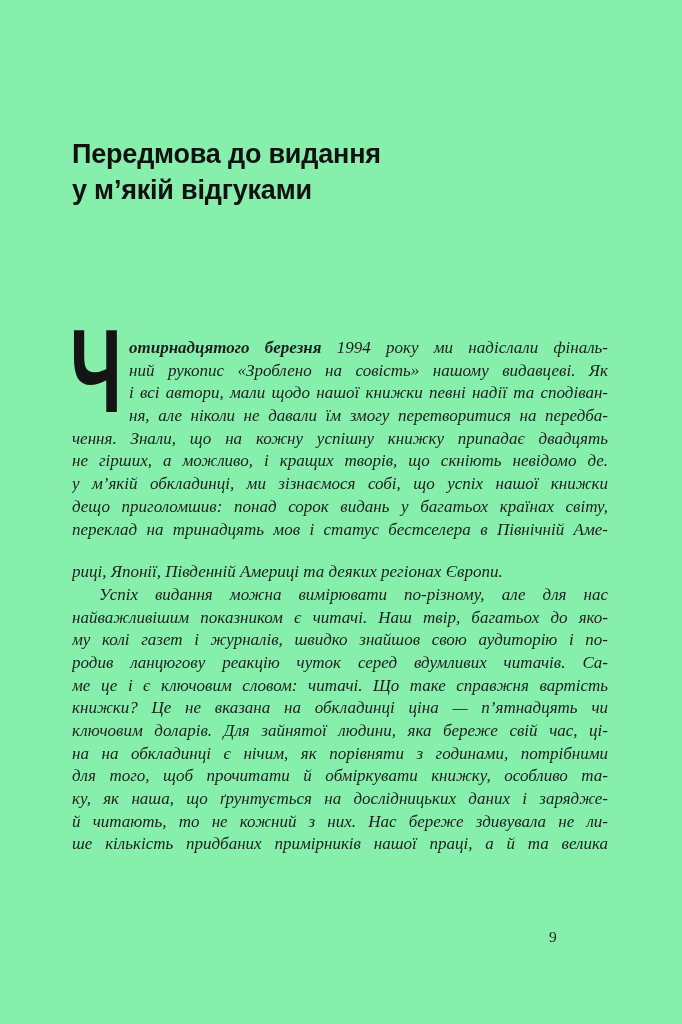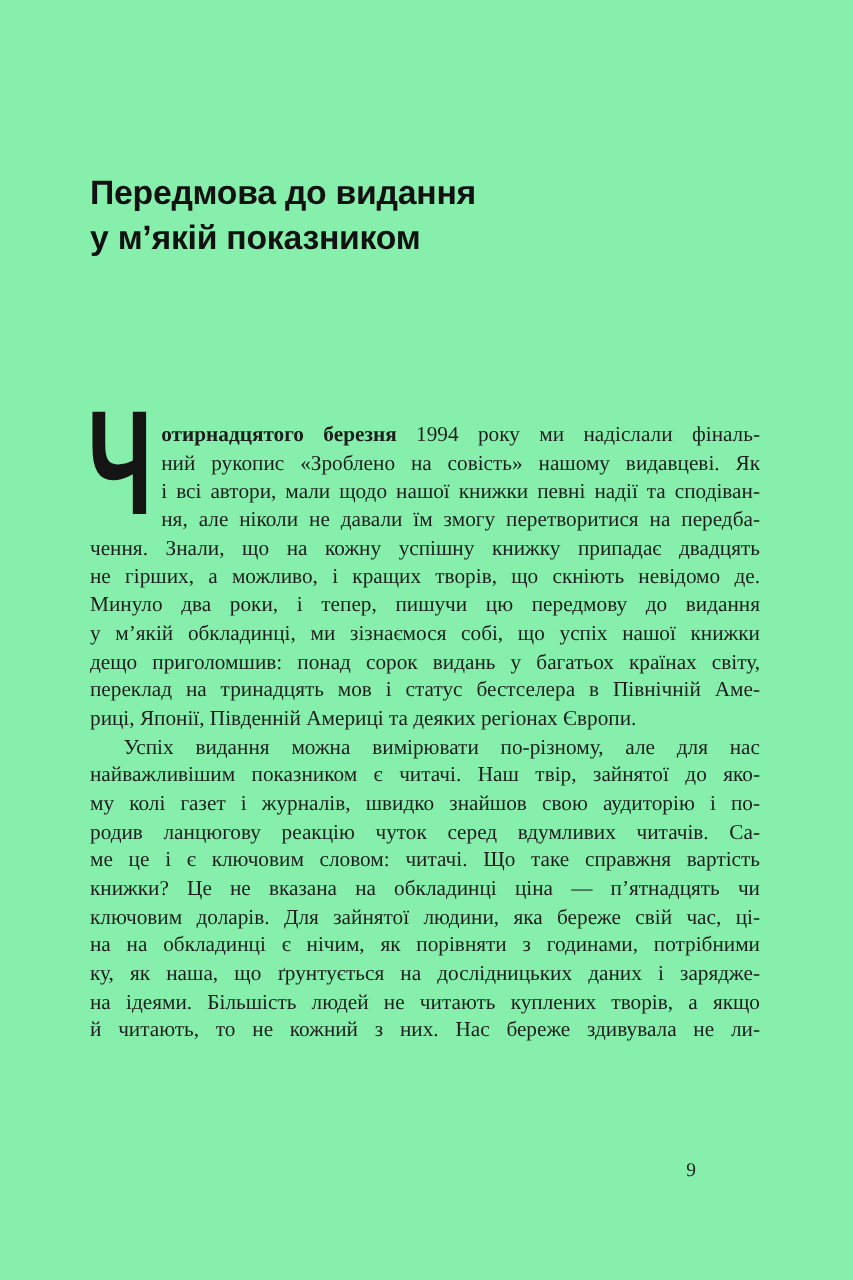--- a/index.html
+++ b/index.html
@@ -35,23 +35,25 @@
     top: 337px;
     width: 536px;
     font-size: 17px;
     line-height: 22.7px;
   }
   .line {
     height: 22.7px;
     overflow: hidden;
     text-align: justify;
     text-align-last: justify;
+    font-style: italic;
   }
   .p1-lines .line:last-child {
     text-align-last: left;
+    margin-top: 20px;
   }
   .p2-lines .line:first-child {
     text-indent: 27px;
   }
   .dropcap {
     float: left;
     width: 57px;
     height: 90px;
     position: relative;
   }
@@ -78,55 +80,55 @@
     color: #222222;
   }
 </style>
 </head>
 <body>
 
 <div class="page">
 
   <header class="title">
     <div>Передмова до видання</div>
-    <div>у м’якій показником</div>
+    <div>у м’якій відгуками</div>
   </header>
 
   <section class="bodytext">
 
     <div class="dropcap">
       <span class="dropcap-glyph">Ч</span>
     </div>
 
     <div class="line"><span class="lead-bold">отирнадцятого березня</span><span> 1994 року ми надіслали фіналь-</span></div>
 
     <div class="p1-lines">
         <div class="line">ний рукопис «Зроблено на совість» нашому видавцеві. Як</div>
         <div class="line">і всі автори, мали щодо нашої книжки певні надії та сподіван-</div>
         <div class="line">ня, але ніколи не давали їм змогу перетворитися на передба-</div>
         <div class="line">чення. Знали, що на кожну успішну книжку припадає двадцять</div>
         <div class="line">не гірших, а можливо, і кращих творів, що скніють невідомо де.</div>
-        <div class="line">Минуло два роки, і тепер, пишучи цю передмову до видання</div>
         <div class="line">у м’якій обкладинці, ми зізнаємося собі, що успіх нашої книжки</div>
         <div class="line">дещо приголомшив: понад сорок видань у багатьох країнах світу,</div>
         <div class="line">переклад на тринадцять мов і статус бестселера в Північній Аме-</div>
         <div class="line">риці, Японії, Південній Америці та деяких регіонах Європи.</div>
       </div>
 
     <div class="p2-lines">
         <div class="line">Успіх видання можна вимірювати по-різному, але для нас</div>
-        <div class="line">найважливішим показником є читачі. Наш твір, зайнятої до яко-</div>
+        <div class="line">найважливішим показником є читачі. Наш твір, багатьох до яко-</div>
         <div class="line">му колі газет і журналів, швидко знайшов свою аудиторію і по-</div>
         <div class="line">родив ланцюгову реакцію чуток серед вдумливих читачів. Са-</div>
         <div class="line">ме це і є ключовим словом: читачі. Що таке справжня вартість</div>
         <div class="line">книжки? Це не вказана на обкладинці ціна — п’ятнадцять чи</div>
         <div class="line">ключовим доларів. Для зайнятої людини, яка береже свій час, ці-</div>
         <div class="line">на на обкладинці є нічим, як порівняти з годинами, потрібними</div>
+        <div class="line">для того, щоб прочитати й обміркувати книжку, особливо та-</div>
         <div class="line">ку, як наша, що ґрунтується на дослідницьких даних і зарядже-</div>
-        <div class="line">на ідеями. Більшість людей не читають куплених творів, а якщо</div>
         <div class="line">й читають, то не кожний з них. Нас береже здивувала не ли-</div>
+        <div class="line">ше кількість придбаних примірників нашої праці, а й та велика</div>
       </div>
 
   </section>
 
   <div class="pagenum">9</div>
 
 </div>
 
 </body></html>

